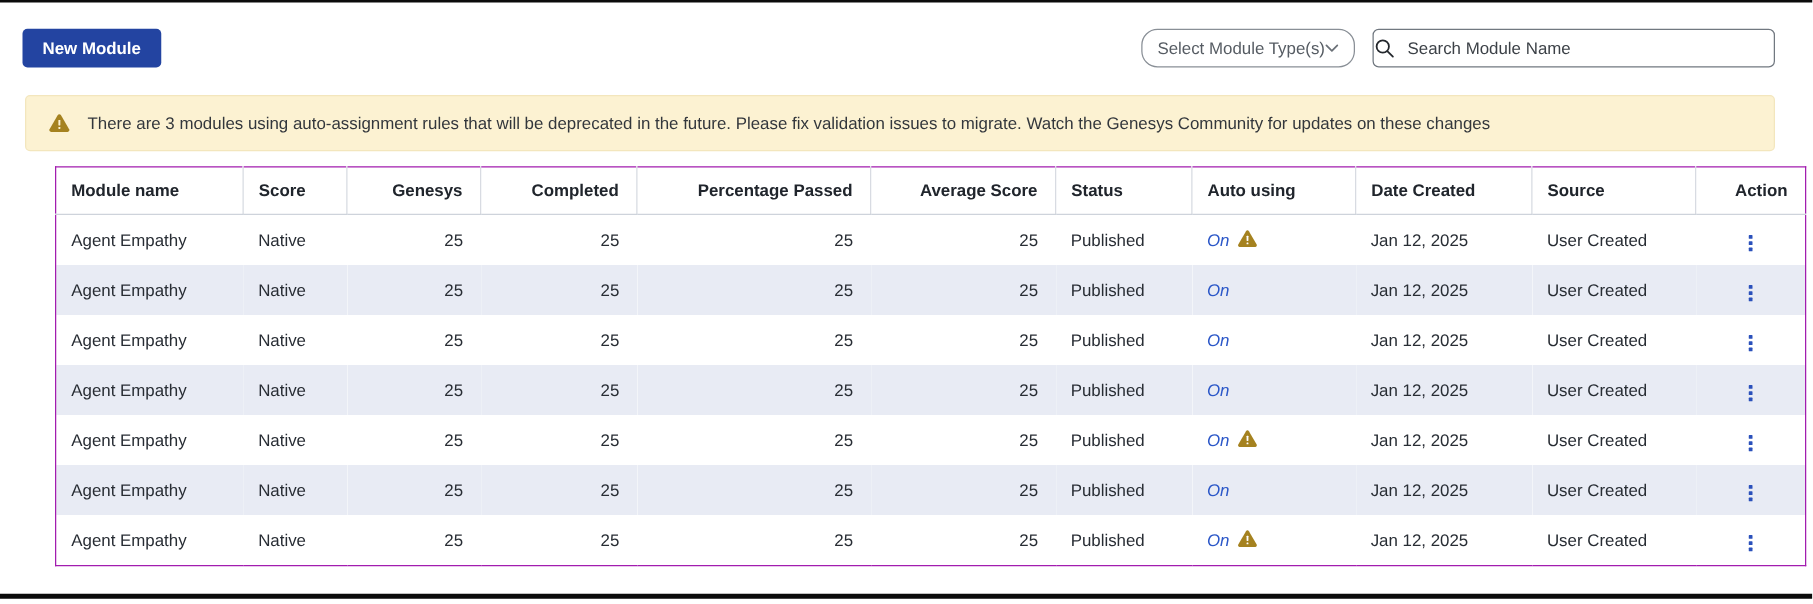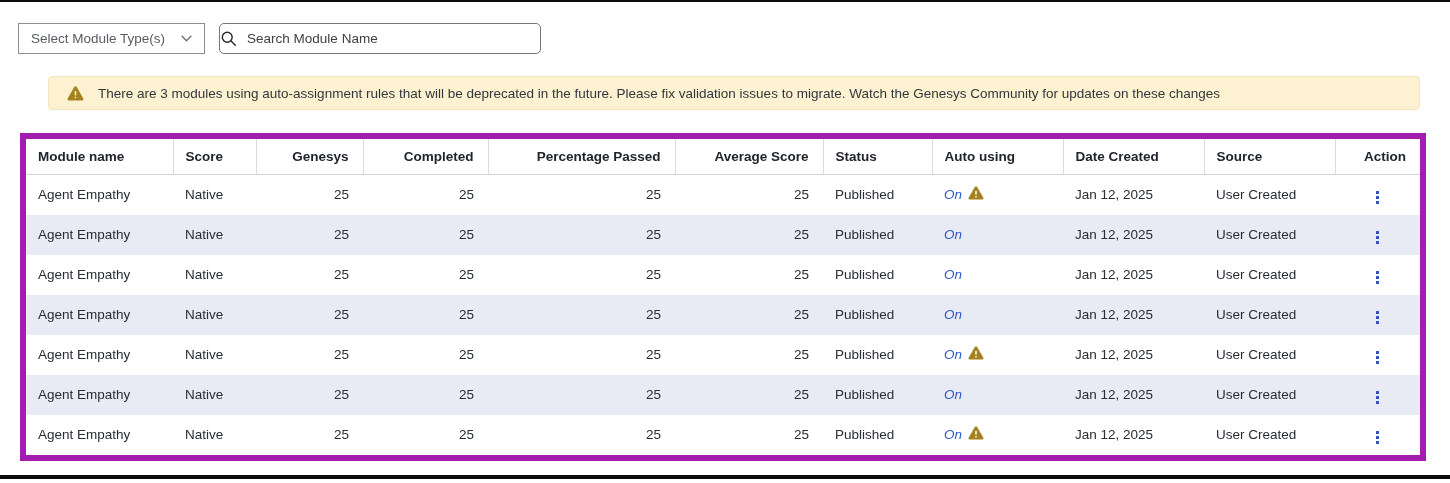--- a/index.html
+++ b/index.html
@@ -16,50 +16,51 @@
     position:absolute; left:18px; top:21px; right:30px;
     display:flex; justify-content:space-between; align-items:center;
   }
   .btn-primary {
     background:#2344a1; color:#ffffff; font-weight:bold; font-size:13.5px;
     border:none; border-radius:4px; padding:0 16px; height:31px; cursor:pointer;
     font-family:"Liberation Sans", sans-serif;
   }
   .topbar-right { display:flex; align-items:center; gap:14px; }
   .dropdown {
-    display:flex; align-items:center; gap:16px; height:31px;
-    border:1px solid #898f96; border-radius:0; padding:0 12px;
+    display:flex; align-items:center; gap:0; height:31px;
+    border:1px solid #898f96; border-radius:13px; padding:0 12px;
     font-size:13.5px; color:#565c63; background:#fff; cursor:pointer;
     font-family:"Liberation Sans", sans-serif;
   }
   .chevron { width:11px; height:7px; display:inline-block; }
   .searchbox {
     display:flex; align-items:center; gap:10px; width:322px; height:31px;
     border:1px solid #717880; border-radius:5px; padding:0 0; background:#fff;
   }
   .searchbox input {
     border:none; outline:none; flex:1; font-size:13.5px; color:#2b3036;
     font-family:"Liberation Sans", sans-serif; background:transparent;
   }
   .searchbox input::placeholder { color:#3c4147; opacity:1; }
 
   
   .banner {
-    position:absolute; left:20px; right:30px; top:74px; height:34px;
+    position:absolute; left:20px; right:30px; top:74px; height:45px;
     background:#fcf2d2; border:1px solid #f3e6bd; border-radius:4px;
-    display:flex; align-items:center; padding:0 18px; gap:14px;margin-left:28px;
+    display:flex; align-items:center; padding:0 18px; gap:14px;
   }
   .banner-text { font-size:13.5px; color:#33373c; }
   .warn-icon { width:17px; height:15px; flex:0 0 auto; display:inline-block; }
 
   
   .table-wrap { position:absolute; left:20px; top:131px; width:1400px; }
   table {
     width:100%; border-collapse:collapse; table-layout:fixed;
-    border:6px solid #a21caf;
+    border:1px solid #a21caf;
+    margin-left:24px;
   }
   thead th {
     height:38px; font-size:13.5px; font-weight:bold; color:#20252c;
     text-align:left; padding:0 12px; background:#fff;
     border-right:1px solid #d8dbe2; border-bottom:1px solid #ced3db;
     white-space:nowrap; overflow:hidden;
   }
   thead th:last-child { border-right:none; }
   tbody td {
     height:40px; font-size:13.5px; color:#282d34; padding:0 12px;
@@ -76,20 +77,21 @@
     cursor:pointer; padding:4px 6px;
   }
   .kebab i { width:3px; height:3px; background:#2a50bb; border-radius:0.5px; display:block; }
 </style>
 </head>
 <body>
 
 <div class="viewport">
 
   <div class="topbar">
+    <button class="btn-primary">New Module</button>
     <div class="topbar-right">
       <div class="dropdown">
         <span>Select Module Type(s)</span>
         <svg class="chevron" viewBox="0 0 12 8" fill="none">
             <path d="M1 1.5 L6 6.5 L11 1.5" stroke="#6a7077" stroke-width="1.6" stroke-linecap="round" stroke-linejoin="round"></path>
           </svg>
       </div>
       <div class="searchbox">
         <svg width="17" height="17" viewBox="0 0 20 20" fill="none">
           <circle cx="8.5" cy="8.5" r="5.8" stroke="#24282d" stroke-width="1.7"></circle>

